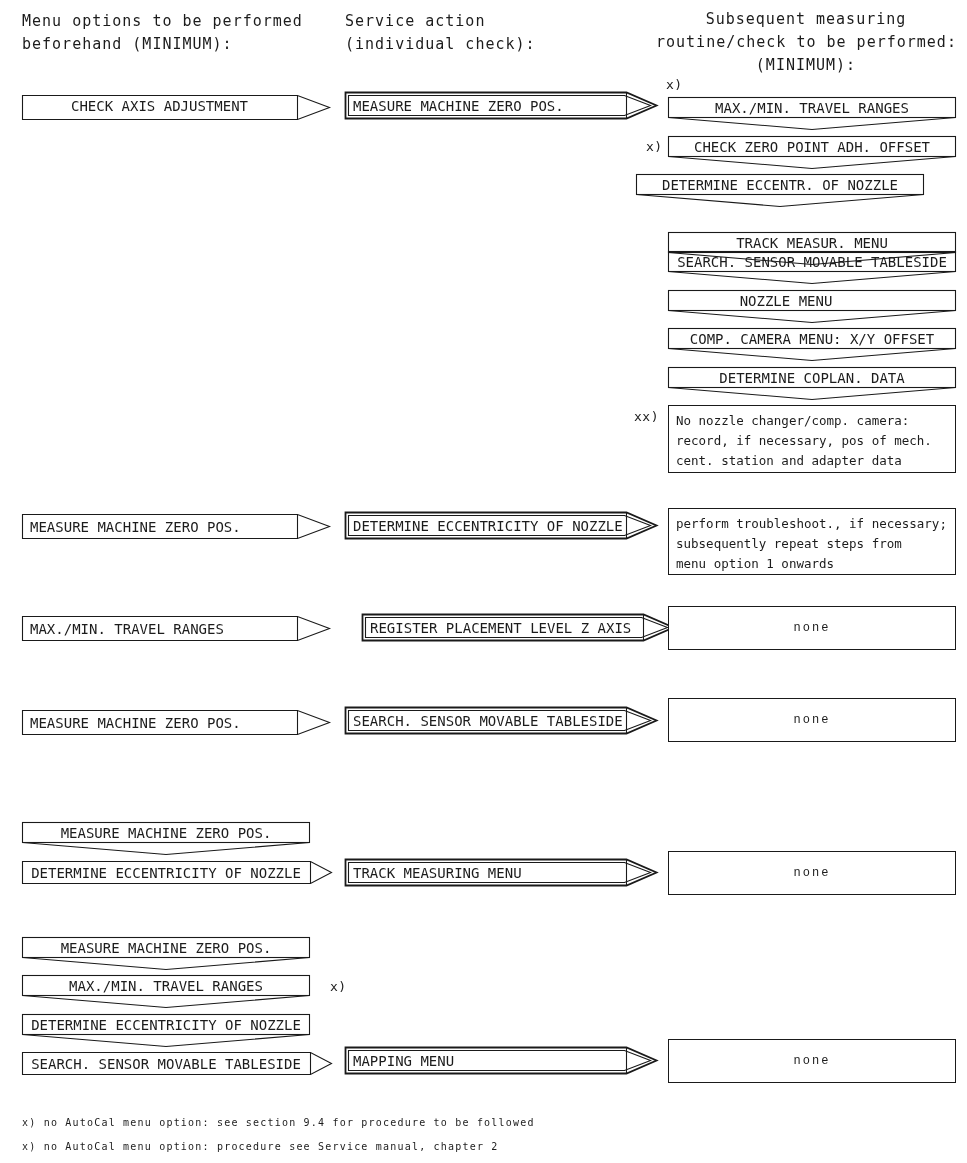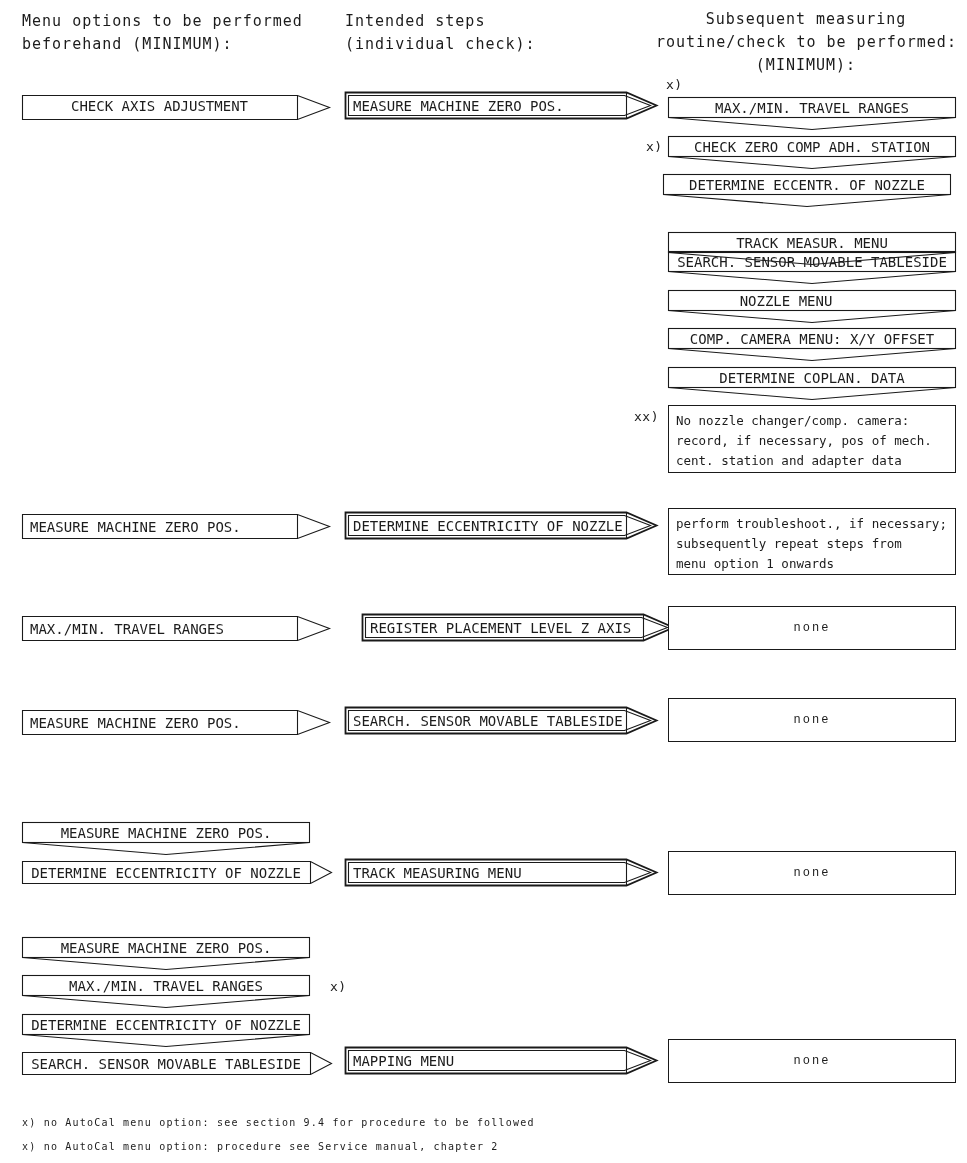--- a/index.html
+++ b/index.html
@@ -29,21 +29,21 @@
 </head>
 <body>
 
 <div class="canvas">
 
   <div class="hdr" style="left:22px; top:10px;">
     <div>Menu options to be performed</div>
     <div>beforehand (MINIMUM):</div>
   </div>
   <div class="hdr" style="left:345px; top:10px;">
-    <div>Intended steps</div>
+    <div>Service action</div>
     <div>(individual check):</div>
   </div>
   <div class="hdr center" style="left:656px; top:8px; width:300px;">
     <div>Subsequent measuring</div>
     <div>routine/check to be performed:</div>
     <div>(MINIMUM):</div>
   </div>
 
   <div class="shape" style="left:22px; top:95px; width:308px; height:25px;">
     <svg width="308" height="25">
@@ -72,24 +72,24 @@
     <div class="lbl center" style="width:288px; height:21px;">MAX./MIN. TRAVEL RANGES</div>
   </div>
 
   <div class="marker" style="left:646px; top:139px;">x)</div>
 
   <div class="shape" style="left:668px; top:136px; width:288px; height:34px;">
     <svg width="288" height="34">
       <rect class="ln" x="0.5" y="0.5" width="287" height="20"></rect>
       <polyline class="ln" points="0.5,20.5 144,32.5 287.5,20.5"></polyline>
     </svg>
-    <div class="lbl center" style="width:288px; height:21px;">CHECK ZERO COMP ADH. STATION</div>
-  </div>
-
-  <div class="shape" style="left:663px; top:174px; width:288px; height:34px;">
+    <div class="lbl center" style="width:288px; height:21px;">CHECK ZERO POINT ADH. OFFSET</div>
+  </div>
+
+  <div class="shape" style="left:636px; top:174px; width:288px; height:34px;">
     <svg width="288" height="34">
       <rect class="ln" x="0.5" y="0.5" width="287" height="20"></rect>
       <polyline class="ln" points="0.5,20.5 144,32.5 287.5,20.5"></polyline>
     </svg>
     <div class="lbl center" style="width:288px; height:21px;">DETERMINE ECCENTR. OF NOZZLE</div>
   </div>
 
   <div class="shape" style="left:668px; top:213px; width:288px; height:34px;margin-top:19px;">
     <svg width="288" height="34">
       <rect class="ln" x="0.5" y="0.5" width="287" height="20"></rect>

